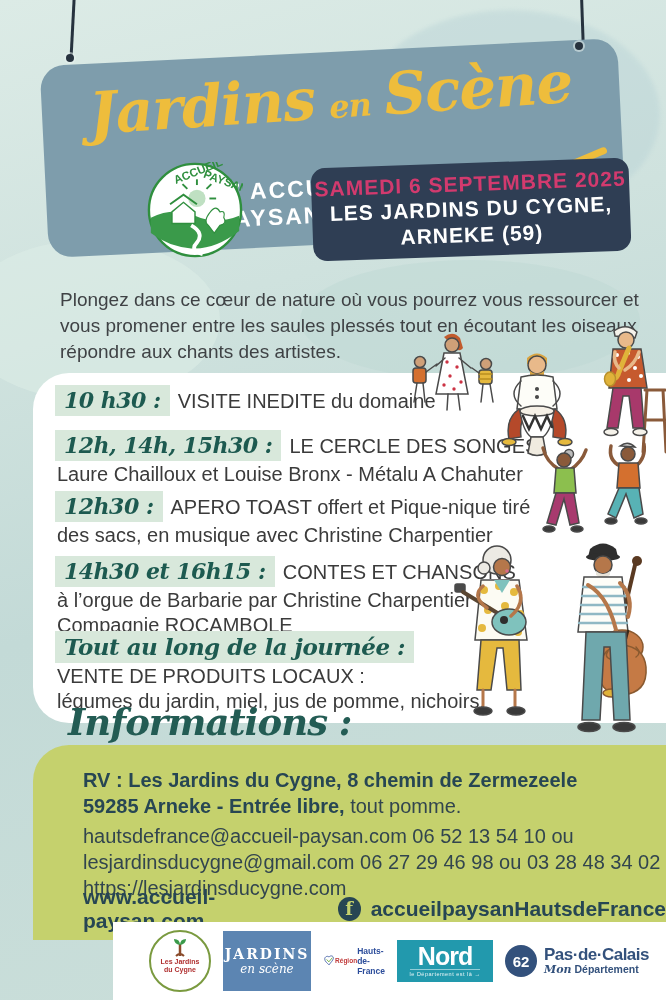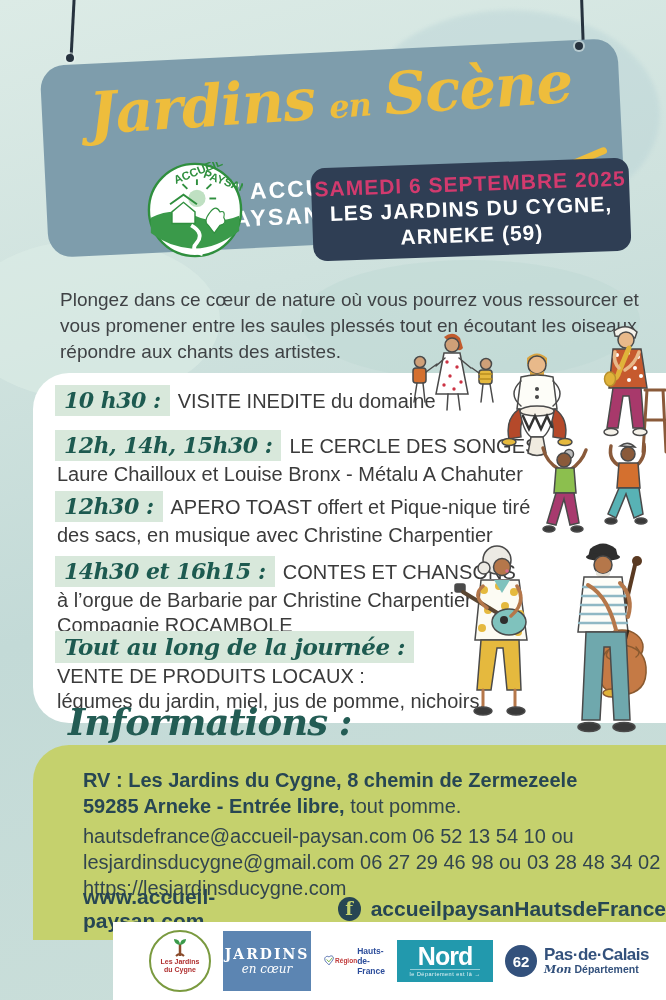--- a/index.html
+++ b/index.html
@@ -342,21 +342,21 @@
     <div class="cygne">
       <svg width="22" height="22" viewBox="0 0 22 22">
         <path d="M11 20 L11 8" stroke="#8a4a2a" stroke-width="2.5" fill="none"></path>
         <path d="M11 9 Q5 8 5 3 Q11 3 11 9 M11 9 Q17 8 17 3 Q11 3 11 9" fill="#3a9a4a"></path>
         <path d="M7 20 Q11 16 15 20" stroke="#8a4a2a" stroke-width="2" fill="none"></path>
       </svg>
       <div class="txt"><span>Les Jardins</span><br><span>du Cygne</span></div>
     </div>
     <div class="jes">
       <div class="l1">JARDINS</div>
-      <div class="l2">en cœur</div>
+      <div class="l2">en scène</div>
     </div>
     <div class="hdf">
       <svg width="40" height="38" viewBox="0 0 56 52">
         <path d="M28 8 C34 -2 50 2 48 14 C46 24 36 32 28 44 C20 34 8 30 8 16 C8 6 22 0 28 8 Z" fill="none" stroke="#2c4d9b" stroke-width="3.5"></path>
         <path d="M18 20 L27 30 L42 12" fill="none" stroke="#7ab648" stroke-width="4.5" stroke-linecap="round"></path>
       </svg>
       <div class="rg">Région</div>
       <div class="nm">Hauts-de-France</div>
     </div>
     <div class="nord">

